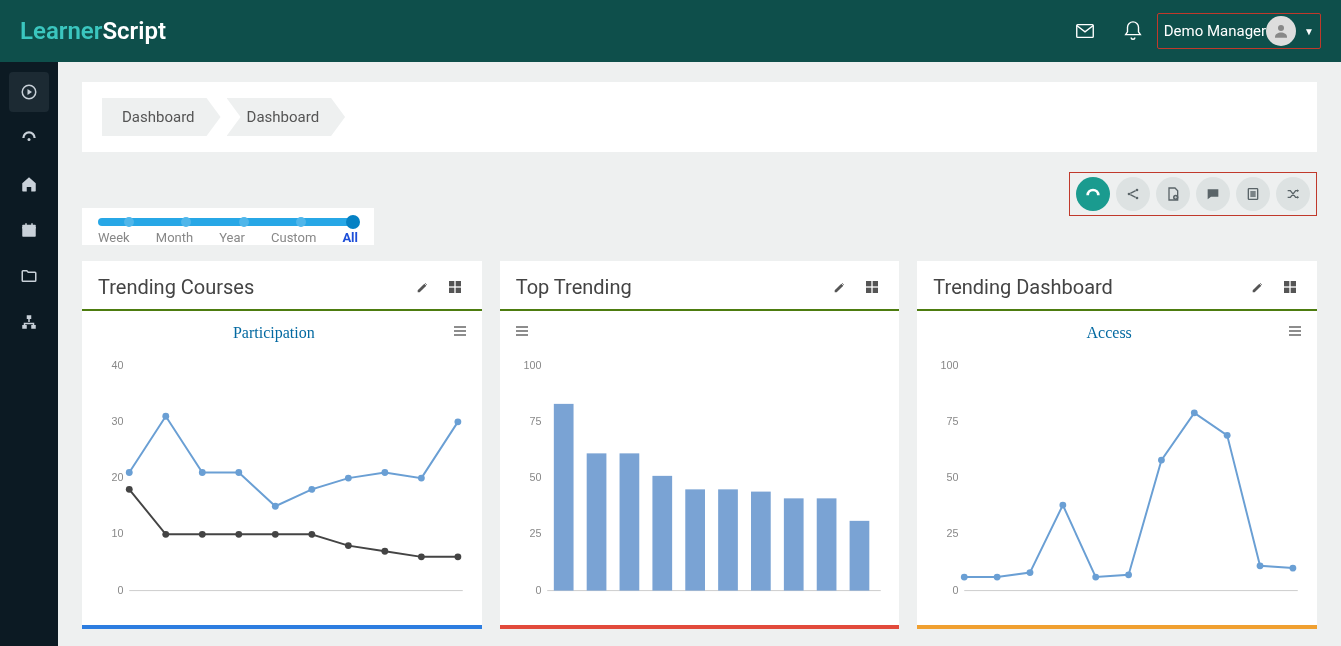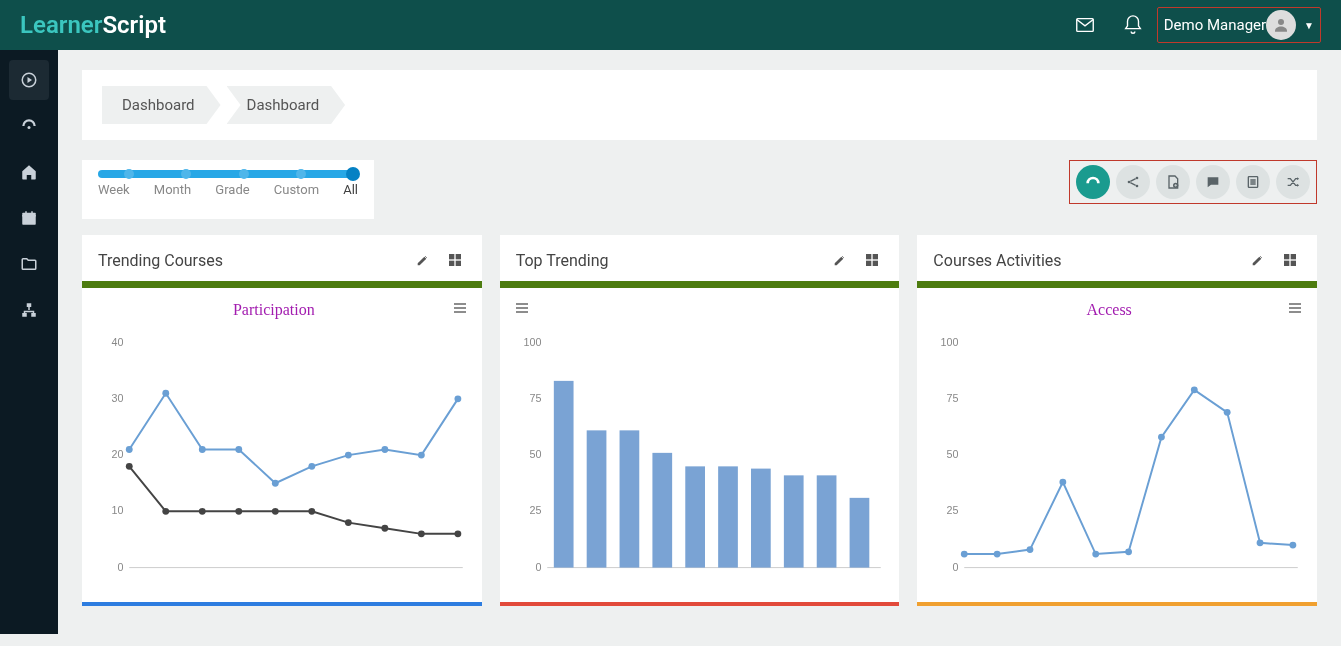--- a/index.html
+++ b/index.html
@@ -1,19 +1,19 @@
 <!DOCTYPE html>
 <html><head>
 <meta charset="utf-8">
 <style>
 * { margin: 0; padding: 0; box-sizing: border-box; }
 body { font-family: -apple-system, BlinkMacSystemFont, "Segoe UI", Roboto, sans-serif; background: #eef0f0; color: #333; width: 1341px; height: 646px; overflow: hidden; }
 
 
-.topbar { height: 50px; background: #0e4f4b; display: flex; align-items: center; padding: 0 20px; color: #fff; }
+.topbar { height: 62px; background: #0e4f4b; display: flex; align-items: center; padding: 0 20px; color: #fff; }
 .logo { font-size: 24px; font-weight: 600; }
 .logo .l1 { color: #3bc6bf; }
 .logo .l2 { color: #fff; }
 .topbar-spacer { flex: 1; }
 .topbar-icon { width: 32px; height: 32px; display: flex; align-items: center; justify-content: center; margin: 0 8px; cursor: pointer; }
 .topbar-icon svg { width: 22px; height: 22px; stroke: #fff; fill: none; stroke-width: 1.5; }
 .user-box { display: flex; align-items: center; border: 1px solid #c0392b; padding: 2px 6px; border-radius: 2px; }
 .user-name { font-size: 15px; color: #fff; }
 .avatar { width: 30px; height: 30px; border-radius: 50%; background: #ddd; display: flex; align-items: center; justify-content: center; }
 .avatar svg { width: 18px; height: 18px; fill: #888; }
@@ -29,43 +29,43 @@
 .main { flex: 1; padding: 20px 24px; overflow: auto; }
 
 
 .bc-card { background: #fff; padding: 16px 20px; margin-bottom: 20px; }
 .breadcrumbs { display: flex; gap: 6px; }
 .bc { background: #eef0f0; padding: 10px 26px 10px 20px; position: relative; font-size: 15px; color: #555; cursor: pointer; clip-path: polygon(0 0, calc(100% - 14px) 0, 100% 50%, calc(100% - 14px) 100%, 0 100%, 14px 50%); }
 .bc:first-child { clip-path: polygon(0 0, calc(100% - 14px) 0, 100% 50%, calc(100% - 14px) 100%, 0 100%); }
 
 
 .controls-row { display: flex; align-items: flex-start; margin-bottom: 16px; }
-.time-filter { background: #fff; padding: 10px 16px 22px; display: inline-block; }
+.time-filter { background: #fff; padding: 10px 16px 0; display: inline-block; margin-top: 36px; }
 .slider-track { width: 260px; height: 8px; background: #27a7e6; border-radius: 4px; position: relative; margin-bottom: 4px; }
 .slider-dot { position: absolute; top: 50%; transform: translate(-50%, -50%); width: 10px; height: 10px; border-radius: 50%; background: #4fb6ea; }
 .slider-knob { position: absolute; right: -2px; top: 50%; transform: translate(0, -50%); width: 14px; height: 14px; border-radius: 50%; background: #0581c4; }
 .time-labels { display: flex; justify-content: space-between; font-size: 13px; color: #888; }
-.time-labels span.active { color: #404040; font-weight: 400; }
+.time-labels span.active { color: #1d4ed8; font-weight: 700; }
 .controls-spacer { flex: 1; }
 .action-bar { display: flex; gap: 6px; border: 1px solid #c0392b; padding: 4px 6px; background: transparent; }
 .action-btn { width: 34px; height: 34px; border-radius: 50%; background: #dde2e2; display: flex; align-items: center; justify-content: center; cursor: pointer; }
 .action-btn.active { background: #1a9b8f; }
 .action-btn svg { width: 16px; height: 16px; fill: #5a6468; }
 .action-btn.active svg { fill: #fff; }
 
 
 .widgets { display: flex; gap: 18px; }
 .widget { flex: 1; background: #fff; display: flex; flex-direction: column; }
-.widget-header { display: flex; align-items: center; padding: 14px 16px 10px; border-bottom: 7px solid #4d7c0f; font-size: 16px; color: #444; }
+.widget-header { display: flex; align-items: center; padding: 14px 16px 10px; border-bottom: 2px solid #4d7c0f; font-size: 20px; color: #444; }
 .widget-header-spacer { flex: 1; }
 .wh-icon { width: 22px; height: 22px; margin-left: 10px; cursor: pointer; color: #555; display: flex; align-items: center; justify-content: center; }
 .wh-icon svg { width: 16px; height: 16px; fill: currentColor; }
 .chart-area { position: relative; padding: 12px 14px 8px; flex: 1; }
 .chart-title-row { display: flex; align-items: center; margin-bottom: 10px; }
-.chart-title { flex: 1; text-align: center; font-size: 16px; color: #a21caf; font-family: Georgia, serif; }
+.chart-title { flex: 1; text-align: center; font-size: 16px; color: #0369a1; font-family: Georgia, serif; }
 .menu-icon { cursor: pointer; color: #555; }
 .menu-icon svg { width: 16px; height: 16px; fill: currentColor; }
 
 .chart-svg { width: 100%; height: 260px; }
 .axis-label { font-size: 11px; fill: #888; font-family: sans-serif; }
 .axisline { stroke: #ccc; stroke-width: 1; }
 .series-line { fill: none; stroke-width: 2; }
 .series1 { stroke: #6a9fd4; }
 .series2 { stroke: #444; }
 .point { r: 3.5; }
@@ -163,21 +163,21 @@
         <div class="slider-track">
           <div class="slider-dot" style="left:12%"></div>
           <div class="slider-dot" style="left:34%"></div>
           <div class="slider-dot" style="left:56%"></div>
           <div class="slider-dot" style="left:78%"></div>
           <div class="slider-knob"></div>
         </div>
         <div class="time-labels" id="time-labels">
             <span>Week</span>
             <span>Month</span>
-            <span>Grade</span>
+            <span>Year</span>
             <span>Custom</span>
             <span class="active">All</span>
           </div>
       </div>
       <div class="controls-spacer"></div>
       <div class="action-bar">
         <div class="action-btn active">
             <svg viewBox="0 0 24 24">
               <path d="M12 4a10 10 0 00-10 10h4a6 6 0 0112 0h4A10 10 0 0012 4z"></path>
             </svg>
@@ -322,21 +322,21 @@
               <rect class="bar-rect" x="242.32000000000002" y="138.8" width="20.16" height="101.19999999999999"></rect>
               <rect class="bar-rect" x="275.9200000000001" y="145.7" width="20.16" height="94.30000000000001"></rect>
               <rect class="bar-rect" x="309.52000000000004" y="145.7" width="20.16" height="94.30000000000001"></rect>
               <rect class="bar-rect" x="343.12000000000006" y="168.7" width="20.16" height="71.30000000000001"></rect>
             </svg>
     </div>
     <div class="widget-footer fb-red"></div>
   </div>
         <div class="widget">
     <div class="widget-header">
-      <span>Courses Activities</span>
+      <span>Trending Dashboard</span>
       <div class="widget-header-spacer"></div>
       <div class="wh-icon">
               <svg viewBox="0 0 24 24">
                 <path d="M4 17l10-10 3 3L7 20H4v-3z"></path>
                 <path d="M15 6l3 3" stroke="currentColor"></path>
               </svg>
             </div>
       <div class="wh-icon">
               <svg viewBox="0 0 24 24">
                 <rect x="3" y="3" width="8" height="8"></rect>

